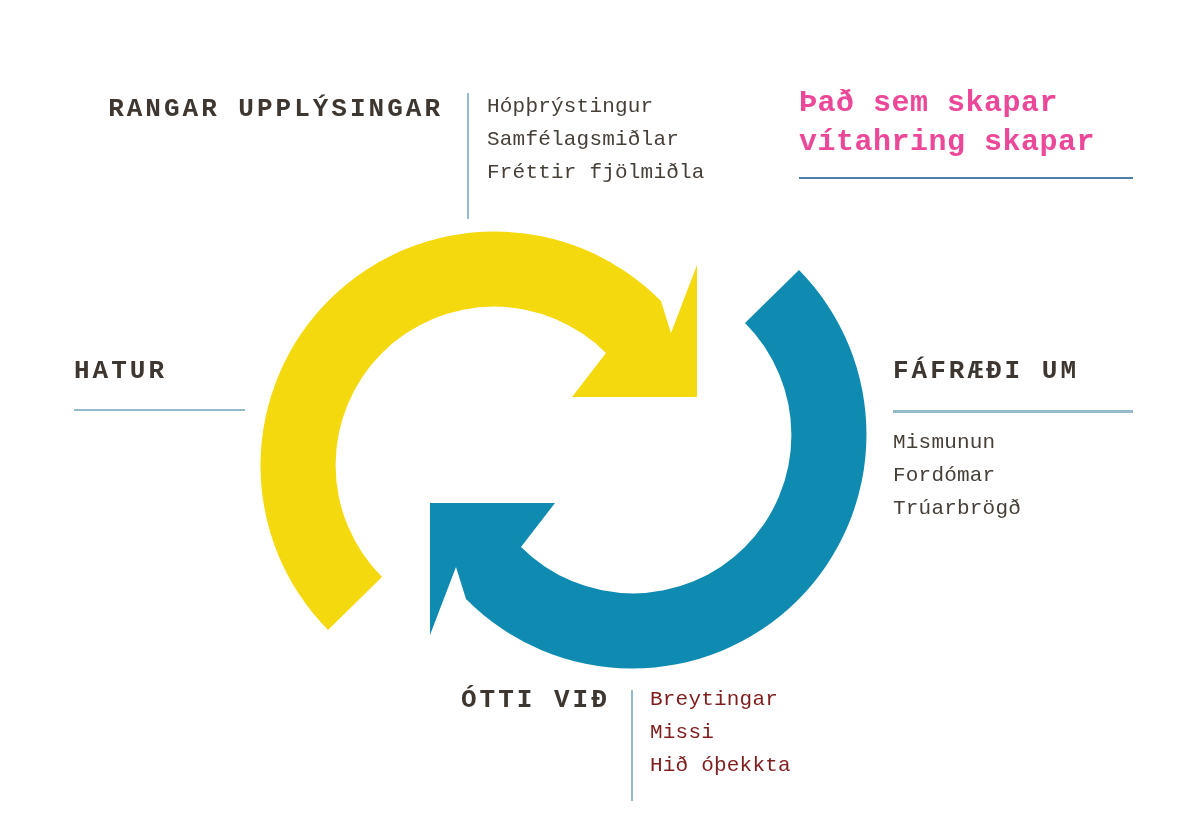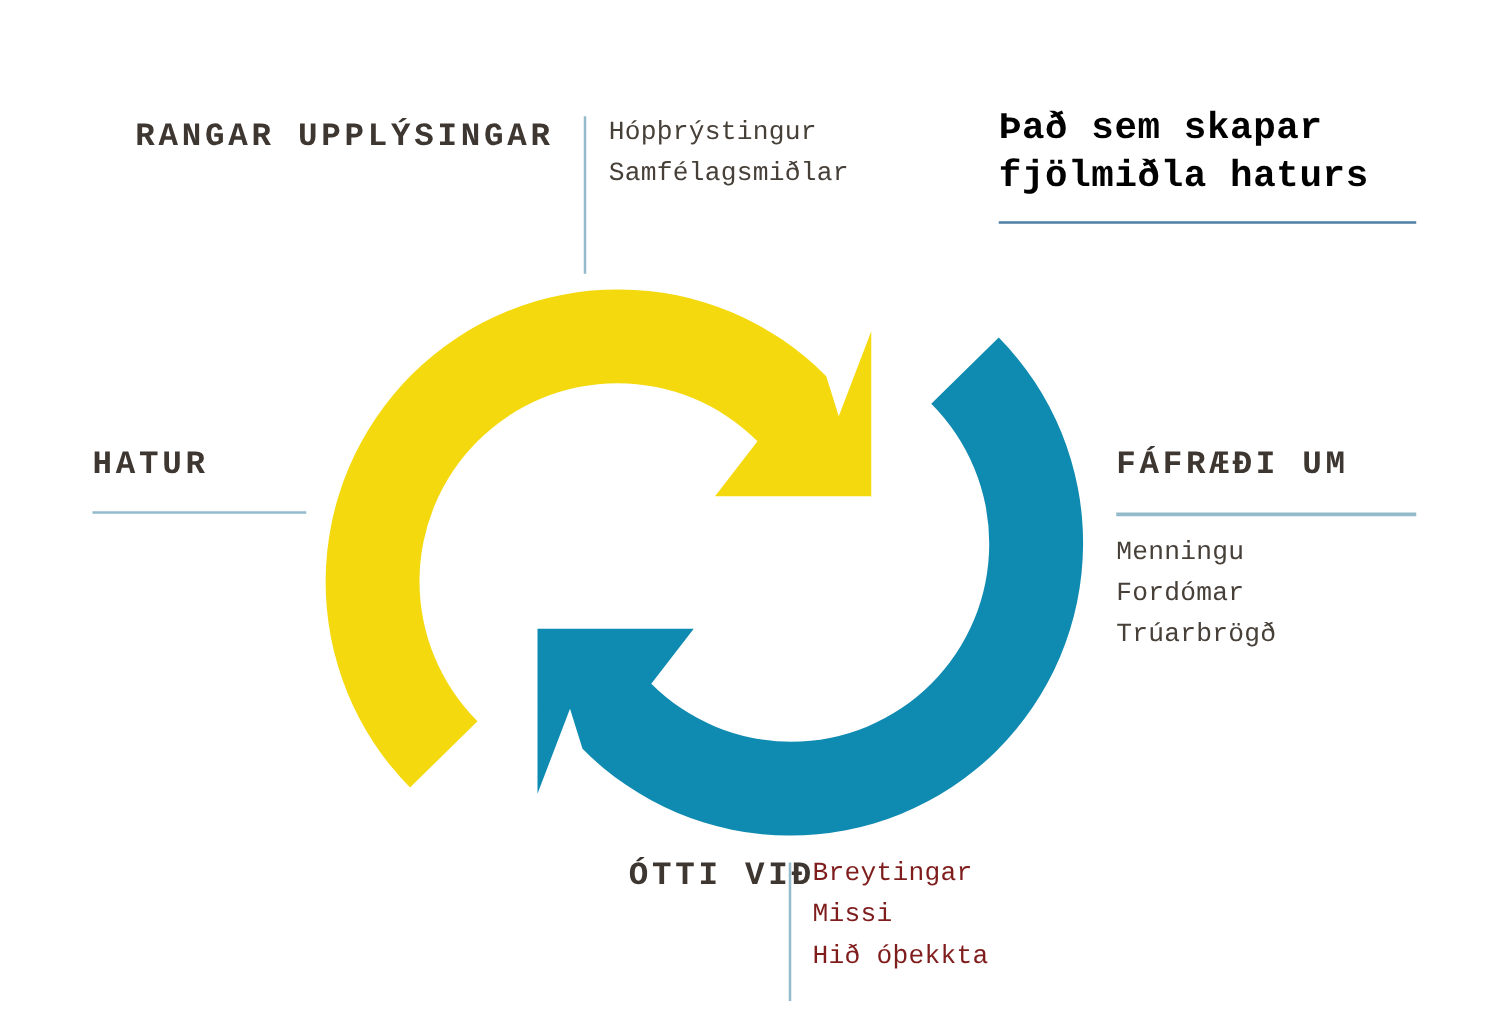--- a/index.html
+++ b/index.html
@@ -30,40 +30,41 @@
   <svg class="arrows" width="1200" height="821" viewBox="0 0 1200 821">
     <path d="M 328 630 A 234 234 0 0 1 661 301 L 671 333 L 697 265 L 697 397 L 572 397 L 606 353 A 158 158 0 0 0 382 577 Z" fill="#F5D90F"></path>
     <path d="M 799 270 A 234 234 0 0 1 466 599 L 456 567 L 430 635 L 430 503 L 555 503 L 521 547 A 158 158 0 0 0 745 323 Z" fill="#0F8AB0"></path>
   </svg>
 
   <div class="abs heading" style="left: 102px; top: 94px; width: 341px; text-align: right; color: rgb(62, 55, 49);">RANGAR UPPLÝSINGAR</div>
   <div class="divider" style="left: 467px; top: 93px; width: 2px; height: 126px; background: rgb(147, 187, 203);"></div>
   <div class="abs body-list" style="left: 487px; top: 90px; color: rgb(71, 64, 57);">
     <div>Hópþrýstingur</div>
     <div>Samfélagsmiðlar</div>
+    <div>Fréttir fjölmiðla</div>
   </div>
 
-  <div class="abs title" style="left: 799px; top: 84px; color: #000000;">
+  <div class="abs title" style="left: 799px; top: 84px; color: #ec4899;">
     <div>Það sem skapar</div>
-    <div>fjölmiðla haturs</div>
+    <div>vítahring skapar</div>
   </div>
   <div class="divider" style="left: 799px; top: 177px; width: 334px; height: 2px; background: rgb(78, 128, 164);"></div>
 
   <div class="abs heading" style="left: 74px; top: 356px; color: rgb(62, 55, 49);">HATUR</div>
   <div class="divider" style="left: 74px; top: 409px; width: 171px; height: 2px; background: rgb(147, 187, 203);"></div>
 
   <div class="abs heading" style="left: 893px; top: 356px; color: rgb(62, 55, 49);">FÁFRÆÐI UM</div>
   <div class="divider" style="left: 893px; top: 410px; width: 240px; height: 3px; background: rgb(147, 187, 203);"></div>
   <div class="abs body-list" style="left: 893px; top: 426px; color: rgb(71, 64, 57);">
-    <div>Menningu</div>
+    <div>Mismunun</div>
     <div>Fordómar</div>
     <div>Trúarbrögð</div>
   </div>
 
-  <div class="abs heading" style="left: 503px; top: 685px; color: rgb(62, 55, 49);">ÓTTI VIÐ</div>
+  <div class="abs heading" style="left: 461px; top: 685px; color: rgb(62, 55, 49);">ÓTTI VIÐ</div>
   <div class="divider" style="left: 631px; top: 690px; width: 2px; height: 123px; background: rgb(147, 187, 203);"></div>
   <div class="abs body-list" style="left: 650px; top: 683px; color: #7f1d1d;">
     <div>Breytingar</div>
     <div>Missi</div>
     <div>Hið óþekkta</div>
   </div>
 
 </div>
 
 </body></html>

